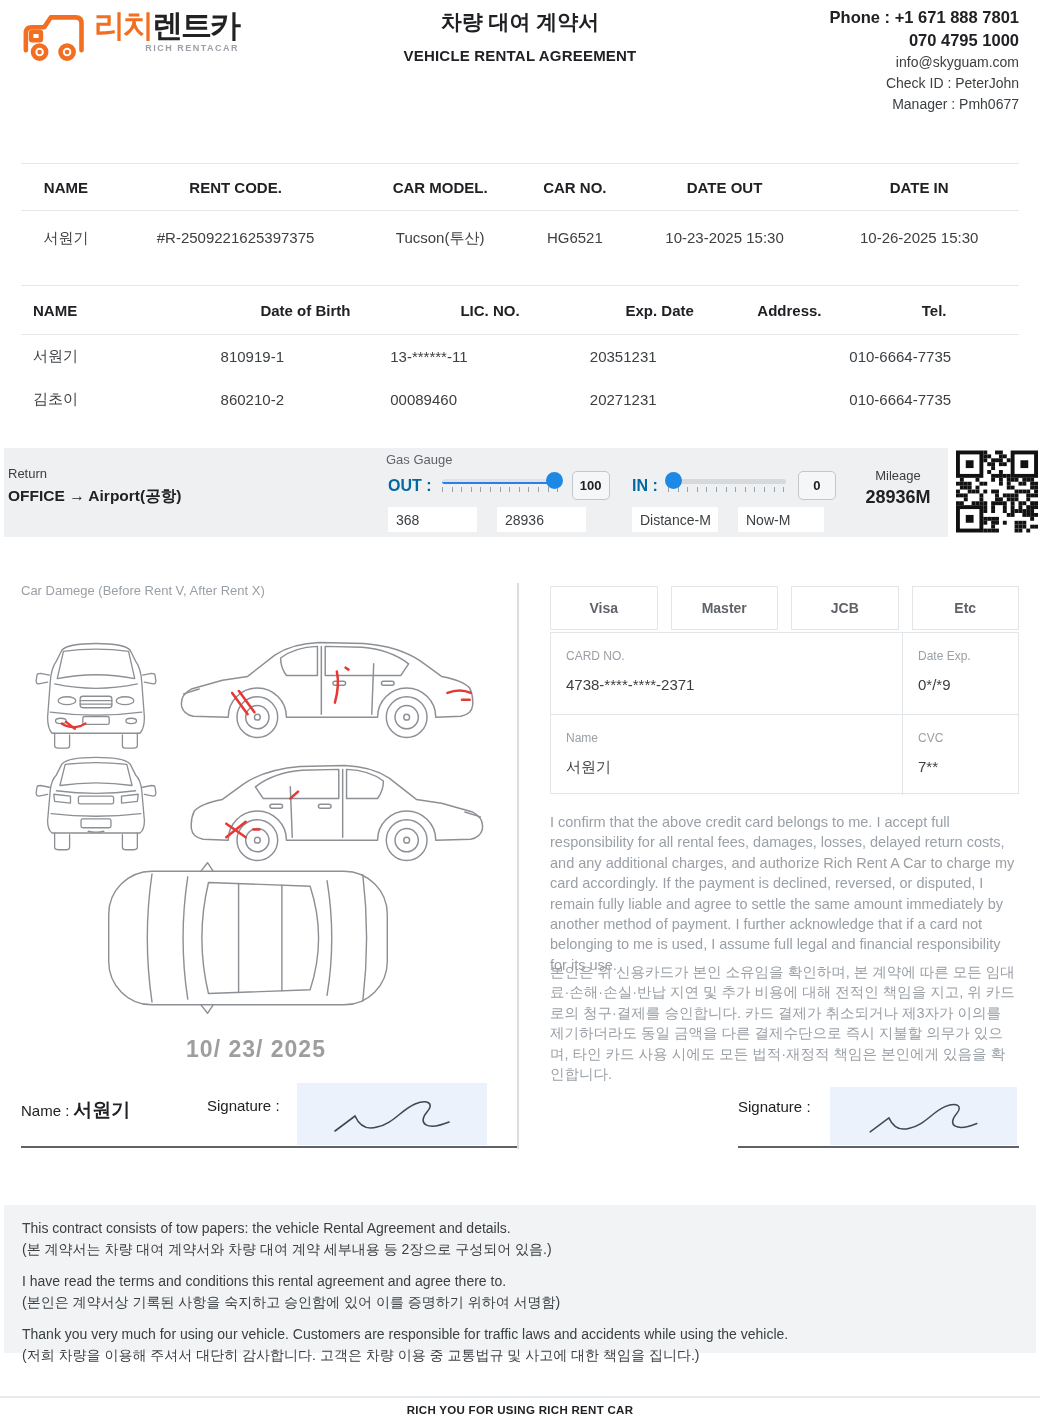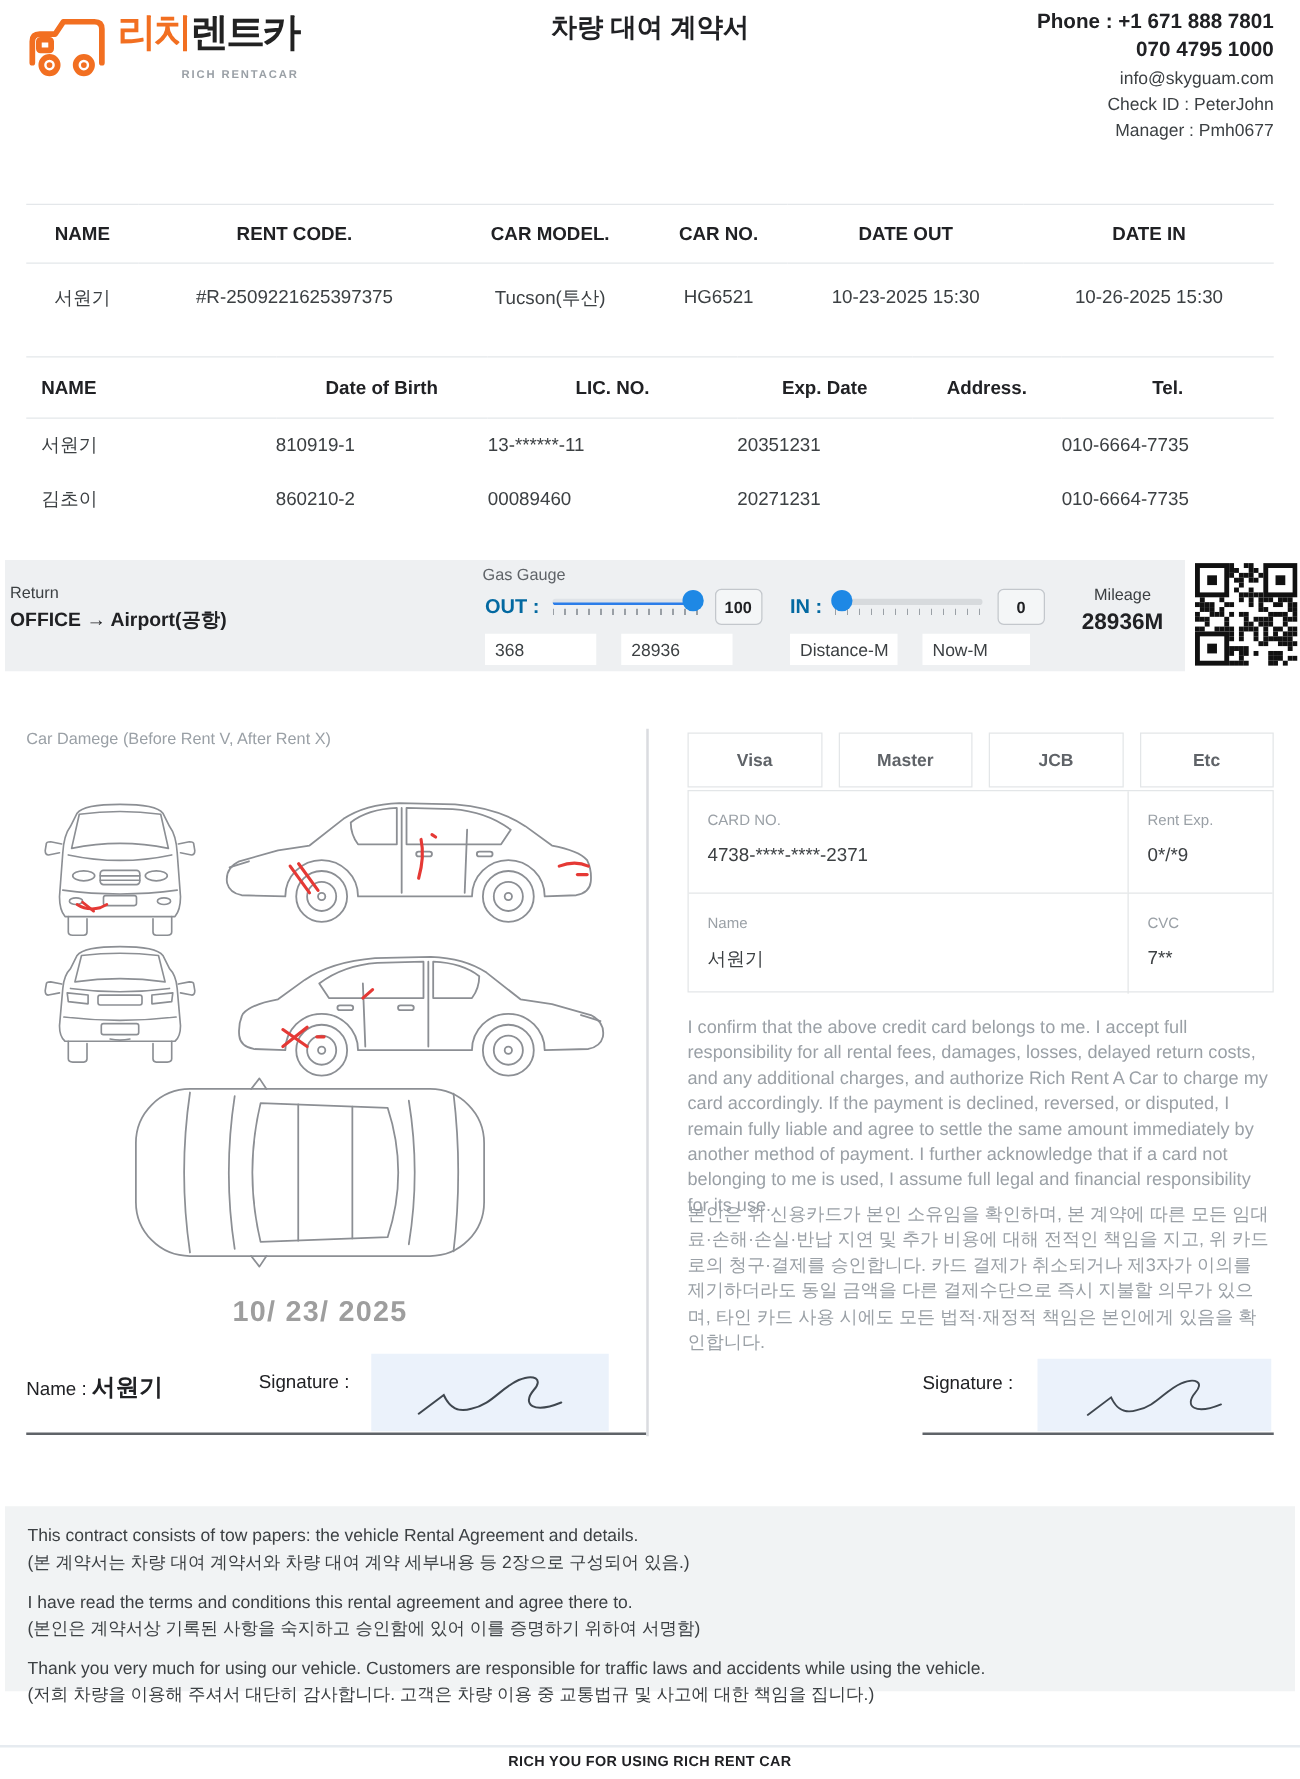--- a/index.html
+++ b/index.html
@@ -5,21 +5,21 @@
 *{box-sizing:border-box;margin:0;padding:0}
 body{background:#fff}
 .page{position:relative;width:1040px;height:1423px;background:#fff;overflow:hidden;
   font-family:"Liberation Sans","DejaVu Sans",sans-serif;color:#3c4043}
 
 .logo{position:absolute;left:18px;top:10px;display:flex;align-items:flex-start}
 .logo svg{display:block}
 .brand-text{margin-left:4px;line-height:1}
 .brand-kr{font-size:31px;font-weight:bold;letter-spacing:-2px;color:#222}
 .brand-kr .orange{color:#f26f21}
-.brand-en{font-size:9px;letter-spacing:1.5px;color:#9aa0a6;text-align:right;margin-top:14px;font-weight:bold}
+.brand-en{font-size:9px;letter-spacing:1.5px;color:#9aa0a6;text-align:right;margin-top:3px;font-weight:bold}
 .center-title{position:absolute;left:320px;top:8px;width:400px;text-align:center}
 .title-kr{font-size:21px;font-weight:bold;color:#202124}
 .title-en{font-size:15px;font-weight:bold;color:#202124;margin-top:11px;letter-spacing:.2px}
 .contact{position:absolute;right:21px;top:6px;text-align:right;font-size:14px;line-height:21px;color:#3c4043}
 .contact .strong{font-size:16.5px;font-weight:bold;line-height:23px;color:#202124}
 
 table{border-collapse:collapse;table-layout:fixed}
 .t1{position:absolute;left:21px;top:163px;width:998px;border-top:1px solid #e4e7ea}
 .t1 th{height:47px;font-size:15px;font-weight:bold;color:#202124;border-bottom:1px solid #e4e7ea;text-align:center}
 .t1 td{height:74px;font-size:15px;color:#3c4043;text-align:center;vertical-align:top;padding-top:18px}
@@ -100,20 +100,21 @@
         <circle cx="75" cy="63" r="3.5" fill="#f26f21"></circle>
     </svg>
     <div class="brand-text">
       <div class="brand-kr"><span class="orange">리치</span><span>렌트카</span></div>
       <div class="brand-en">RICH RENTACAR</div>
     </div>
   </div>
 
   <div class="center-title">
     <div class="title-kr">차량 대여 계약서</div>
+    <div class="title-en">VEHICLE RENTAL AGREEMENT</div>
   </div>
 
   <div class="contact">
     <div class="strong">Phone : +1 671 888 7801</div>
     <div class="strong">070 4795 1000</div>
     <div>info@skyguam.com</div>
     <div>Check ID : PeterJohn</div>
     <div>Manager : Pmh0677</div>
   </div>
 
@@ -511,21 +512,21 @@
     <div class="tab">JCB</div>
     <div class="tab">Etc</div>
   </div>
 
   <div class="card-grid">
     <div class="card-cell">
       <div class="card-label">CARD NO.</div>
       <div class="card-value">4738-****-****-2371</div>
     </div>
     <div class="card-cell bl">
-      <div class="card-label">Rent Exp.</div>
+      <div class="card-label">Date Exp.</div>
       <div class="card-value">0*/*9</div>
     </div>
     <div class="card-cell bt">
       <div class="card-label">Name</div>
       <div class="card-value">서원기</div>
     </div>
     <div class="card-cell bt bl">
       <div class="card-label">CVC</div>
       <div class="card-value">7**</div>
     </div>

